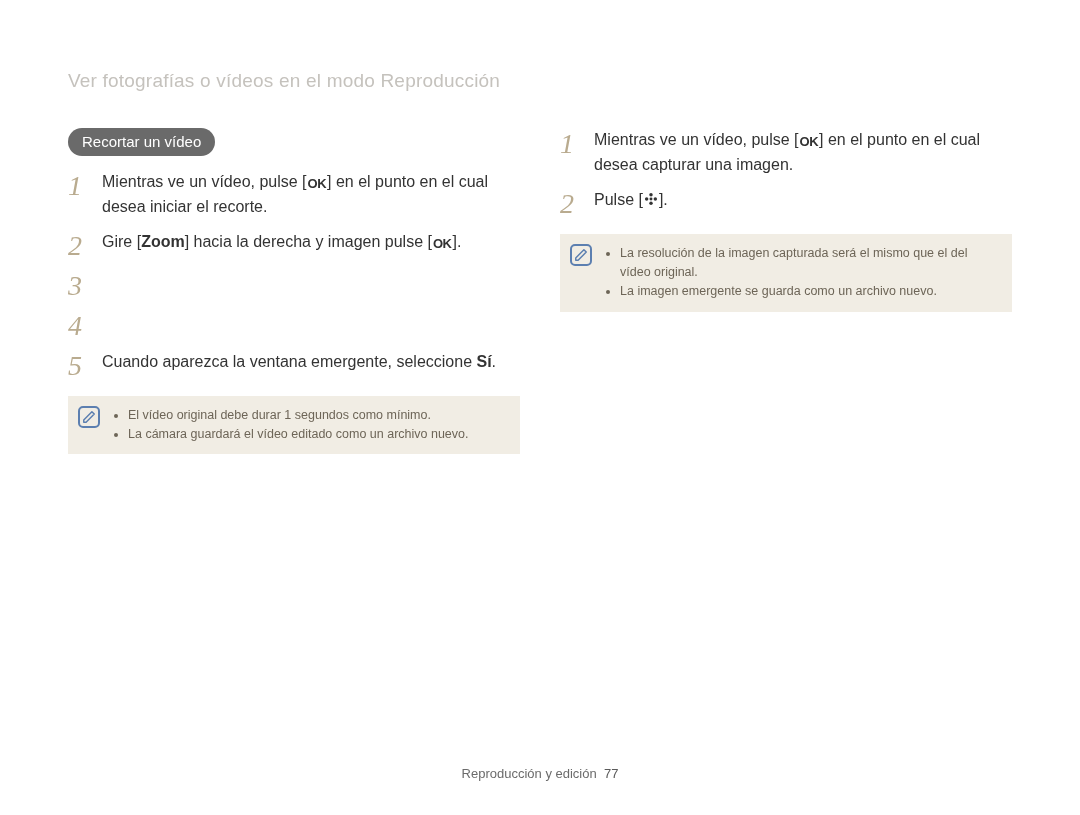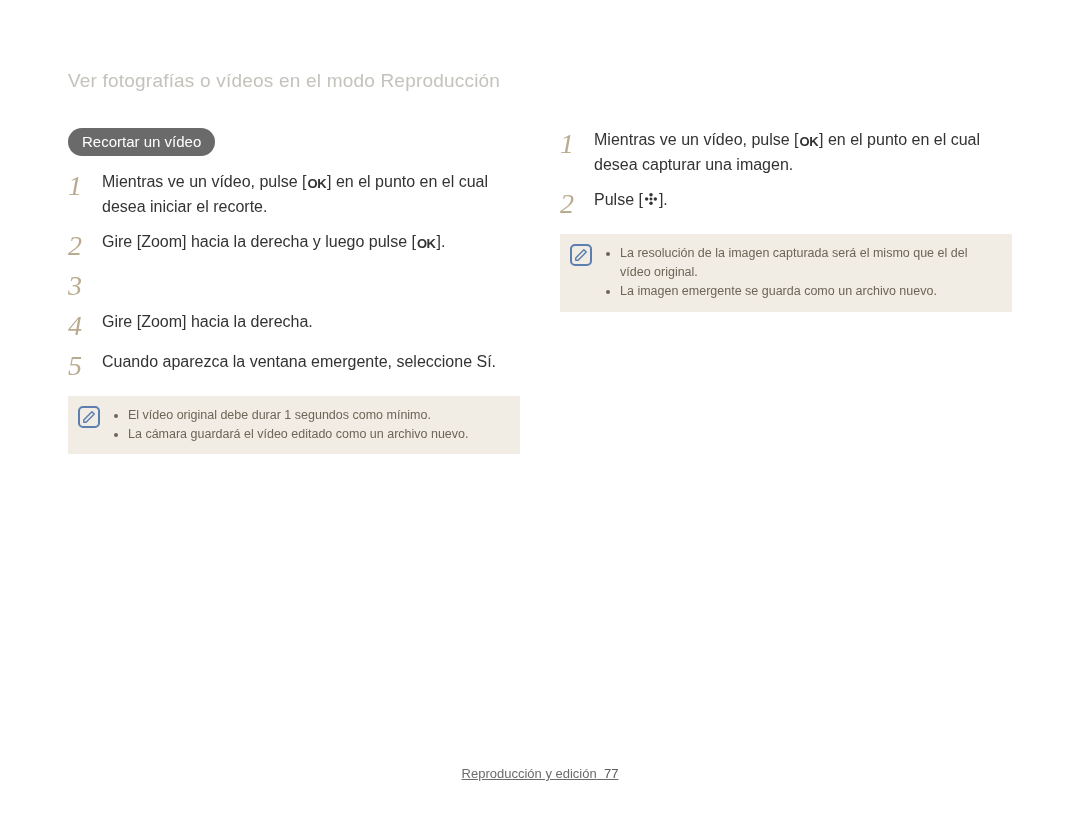--- a/index.html
+++ b/index.html
@@ -63,21 +63,21 @@
     width: 22px;
     flex: none;
     text-align: left;
     padding-top: 2px;
   }
   .step-body {
     font-size: 16px;
     line-height: 1.55;
     color: #333333;
   }
-  .step-body b { font-weight: normal; }
+  .step-body b { font-weight: bold; }
 
   .ok-icon {
     display: inline-flex;
     align-items: center;
     justify-content: center;
     font-weight: 900;
     font-size: 13px;
     letter-spacing: -0.5px;
     vertical-align: -1px;
     padding: 0 1px;
@@ -118,21 +118,20 @@
   .note-list li { margin: 0; }
 
   .footer {
     position: absolute;
     left: 0;
     right: 0;
     bottom: 34px;
     text-align: center;
     font-size: 13px;
     color: #6b6b6b;
-    text-decoration: underline;
   }
   .footer .pg { color: #5a5a5a; }
 </style>
 </head>
 <body>
 
 <div class="page">
 
   <div class="breadcrumb">Ver fotografías o vídeos en el modo Reproducción</div>
 
@@ -144,31 +143,28 @@
       <ol class="steps">
         <li>
           <div class="step-num">1</div>
           <div class="step-body">
             <span>Mientras ve un vídeo, pulse [</span><span class="ok-icon">OK</span><span>] en el punto en el cual desea iniciar el recorte.</span>
           </div>
         </li>
         <li>
           <div class="step-num">2</div>
           <div class="step-body">
-            <span>Gire [</span><b>Zoom</b><span>] hacia la derecha y luego pulse [</span><span class="ok-icon">OK</span><span>].</span>
+            <span>Gire [</span><b>Zoom</b><span>] hacia la derecha y imagen pulse [</span><span class="ok-icon">OK</span><span>].</span>
           </div>
         </li>
         <li>
           <div class="step-num">3</div>
         </li>
         <li>
           <div class="step-num">4</div>
-          <div class="step-body">
-            <span>Gire [</span><b>Zoom</b><span>] hacia la derecha.</span>
-          </div>
         </li>
         <li>
           <div class="step-num">5</div>
           <div class="step-body">
             <span>Cuando aparezca la ventana emergente, seleccione </span><b>Sí</b><span>.</span>
           </div>
         </li>
       </ol>
 
       <div class="note-box">

